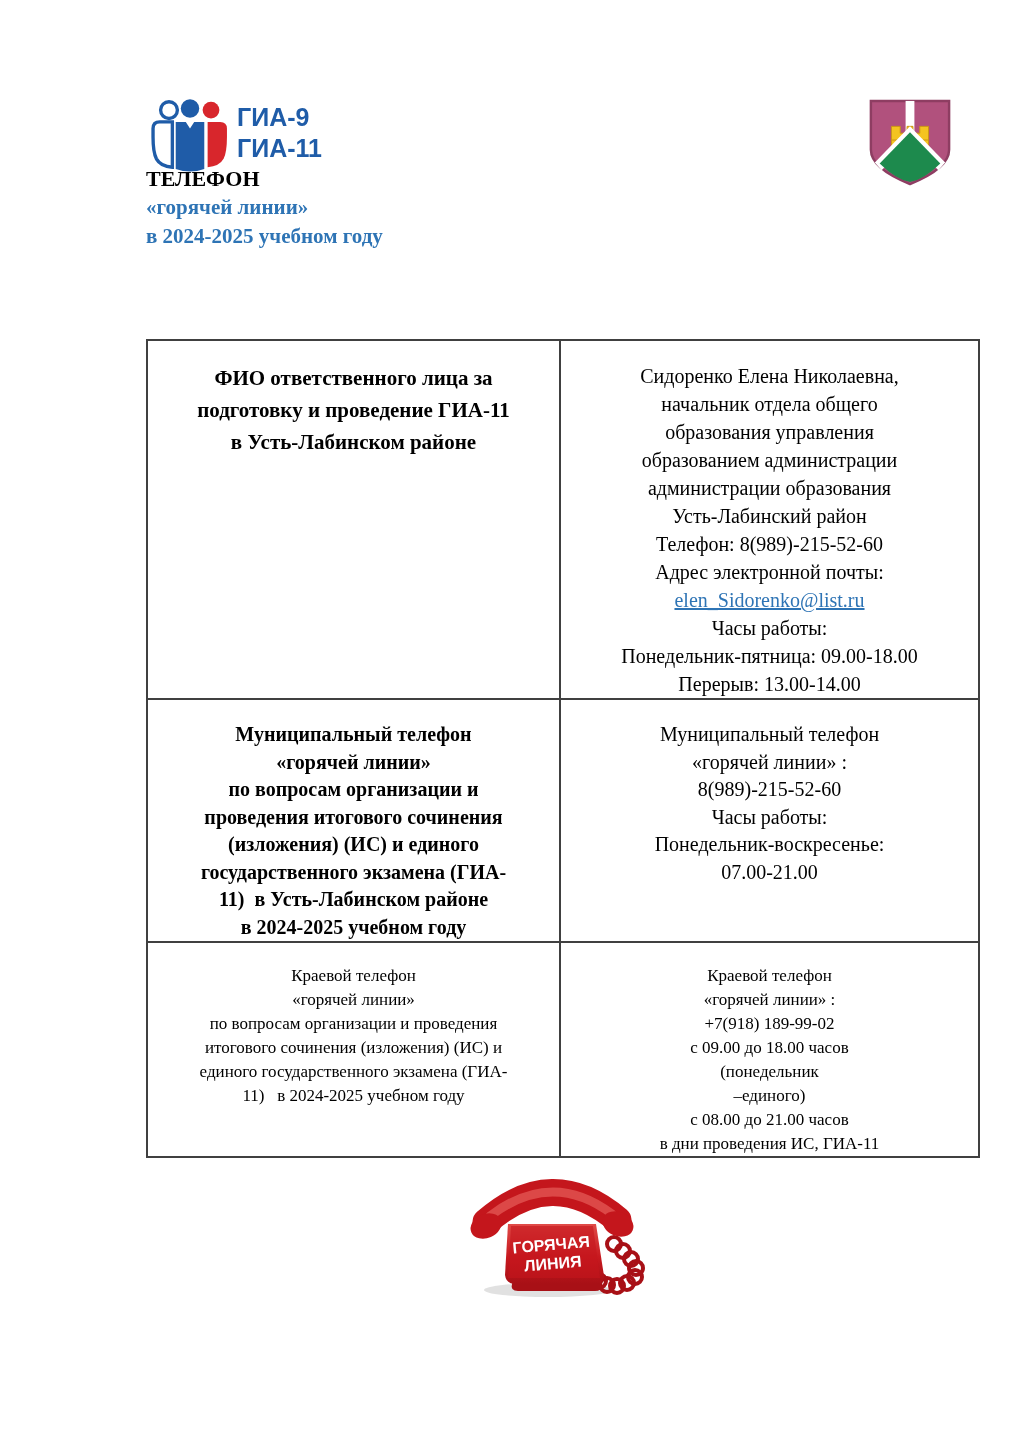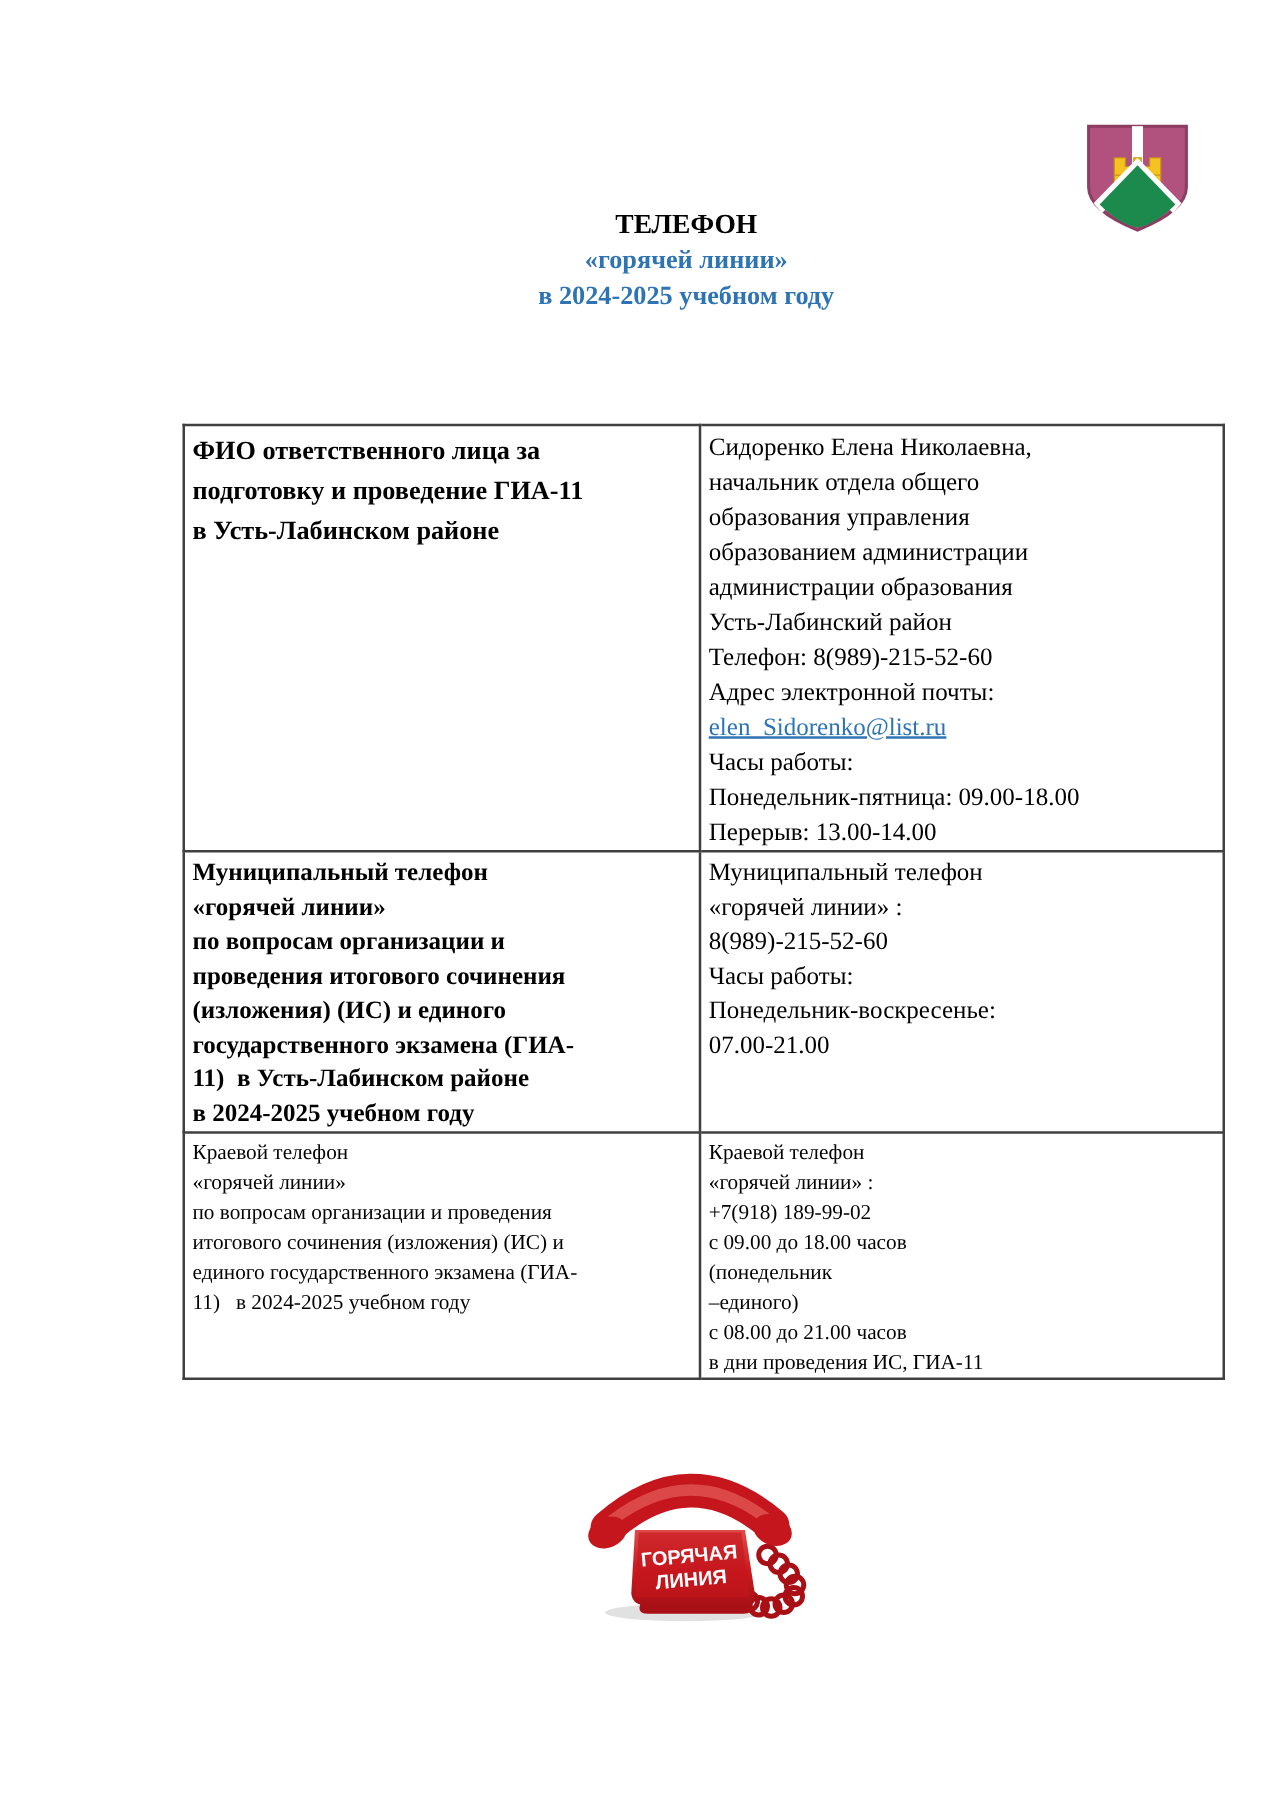--- a/index.html
+++ b/index.html
@@ -7,29 +7,29 @@
         font-family:"Liberation Serif", serif;color:#000;}
 
   
   .gia-logo{position:absolute;left:148px;top:98px;display:flex;align-items:flex-start;}
   .gia-logo svg{display:block;}
   .gia-logo-text{margin-left:5px;margin-top:4px;font-family:"Liberation Sans",sans-serif;
                  font-weight:bold;color:#1F5CA8;font-size:25px;line-height:31px;letter-spacing:0;}
   .emblem{position:absolute;left:866px;top:96px;}
 
   
-  .title-block{position:absolute;left:146px;top:164px;width:806px;text-align:center;font-family:Liberation Serif, serif;}
+  .title-block{position:absolute;left:146px;top:164px;width:806px;text-align:left;font-family:Liberation Serif, serif;}
   .title-line{font-weight:bold;font-size:21px;line-height:29px;color:#2E74B5;}
   .title-line.black{color:#000;font-size:22px;}
 
   
   .info-table{position:absolute;left:146px;top:339px;width:804px;border-collapse:collapse;
               table-layout:fixed;}
-  .info-table td{border:2px solid #404040;vertical-align:top;
-                 padding:3px 6px 0 6px;}
+  .info-table td{border:2px solid #404040;vertical-align:top;text-align:center;
+                 padding:21px 6px 0 6px;}
   .col-l{width:399px;}
   .col-r{width:405px;}
   .r1{height:330px;}
   .r2{height:214px;}
   .r3{height:190px;}
   .ln{font-size:20px;line-height:28px;}
   .r1l .ln{font-size:21px;line-height:32px;font-weight:bold;}
   .r2 .ln{line-height:27.5px;}
   .r2l .ln{font-weight:bold;}
   .r3 .ln{font-size:17px;line-height:24px;}
@@ -37,20 +37,34 @@
   .email-link{color:#2E74B5;text-decoration:underline;cursor:pointer;}
 
   
   .phone-graphic{position:absolute;left:448px;top:1178px;}
 </style>
 </head>
 <body>
 
 <div class="page">
 
+  <div class="gia-logo">
+    <svg width="84" height="78" viewBox="0 0 100 92">
+      <circle cx="25" cy="14" r="10" fill="#fff" stroke="#1F5CA8" stroke-width="4"></circle>
+      <circle cx="50" cy="12" r="11" fill="#1F5CA8"></circle>
+      <circle cx="75" cy="14" r="10" fill="#D8262C"></circle>
+      <path d="M29 28 L29 82 Q15 81 10 72 Q6 64 6 46 L6 36 Q6 28 14 28 Z" fill="#fff" stroke="#1F5CA8" stroke-width="4"></path>
+      <path d="M33 28 L45 28 L50 36 L55 28 L67 28 L67 84 Q50 90 33 84 Z" fill="#1F5CA8"></path>
+      <path d="M71 28 L86 28 Q94 28 94 36 L94 46 Q94 64 90 72 Q85 81 71 82 Z" fill="#D8262C"></path>
+    </svg>
+    <div class="gia-logo-text">
+      <div>ГИА-9</div>
+      <div>ГИА-11</div>
+    </div>
+  </div>
 
   <div class="emblem">
     <svg width="88" height="92" viewBox="0 0 90 92">
       <path d="M5 4 H85 V54 Q85 73 45 89 Q5 73 5 54 Z" fill="#B1517D" stroke="#8E3D62" stroke-width="2.5"></path>
       <rect x="40.5" y="4" width="9" height="32" fill="#fff"></rect>
       <path d="M26 30 h9 v7 h7 v-7 h6 v7 h7 v-7 h9 v34 h-38 Z" fill="#F4C320" stroke="#C99416" stroke-width="1"></path>
       <path d="M26 44 h38 M26 54 h38" stroke="#C99416" stroke-width="1"></path>
       <path d="M38 64 v-11 q7 -9 14 0 v11 Z" fill="#B1517D"></path>
       <path d="M45 30 L81 67 L74 75 L45 46 L16 75 L9 67 Z" fill="#fff"></path>
       <path d="M45 36 L76 68 Q60 84 45 87 Q30 84 14 68 Z" fill="#1D8A4D"></path>

